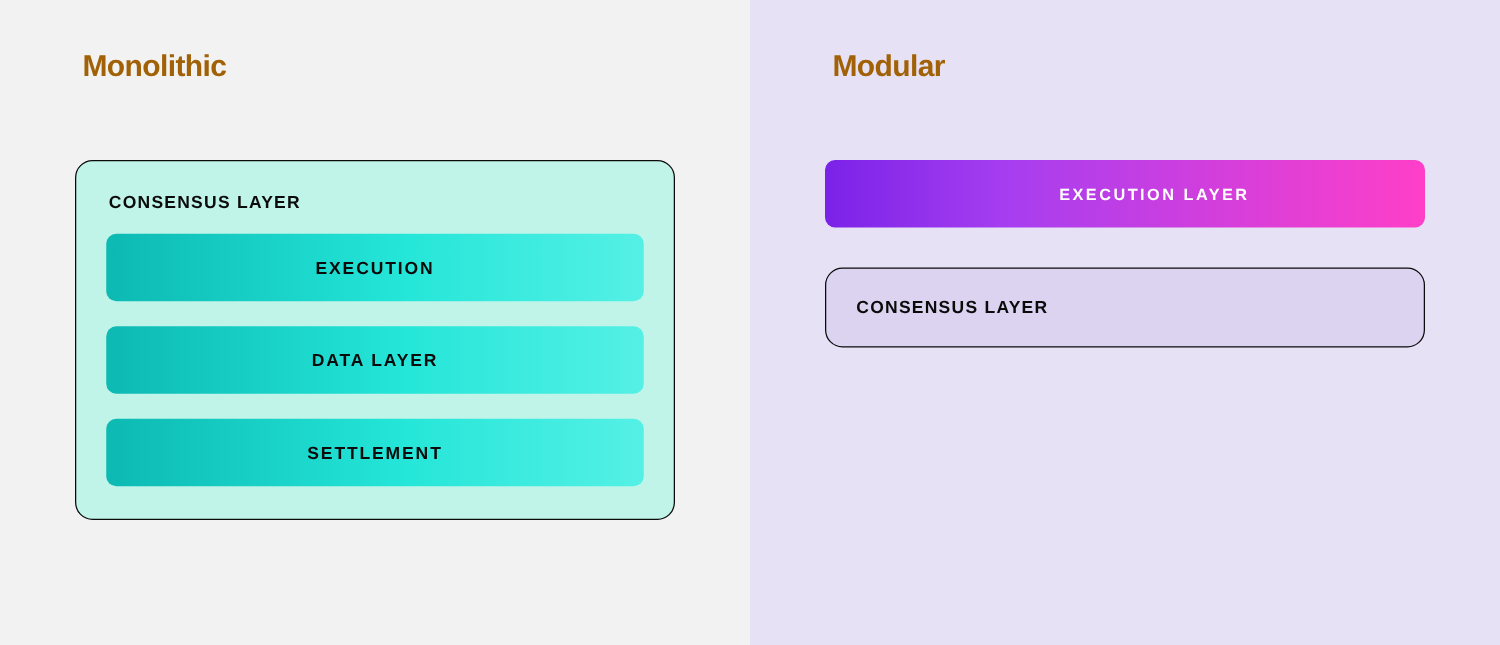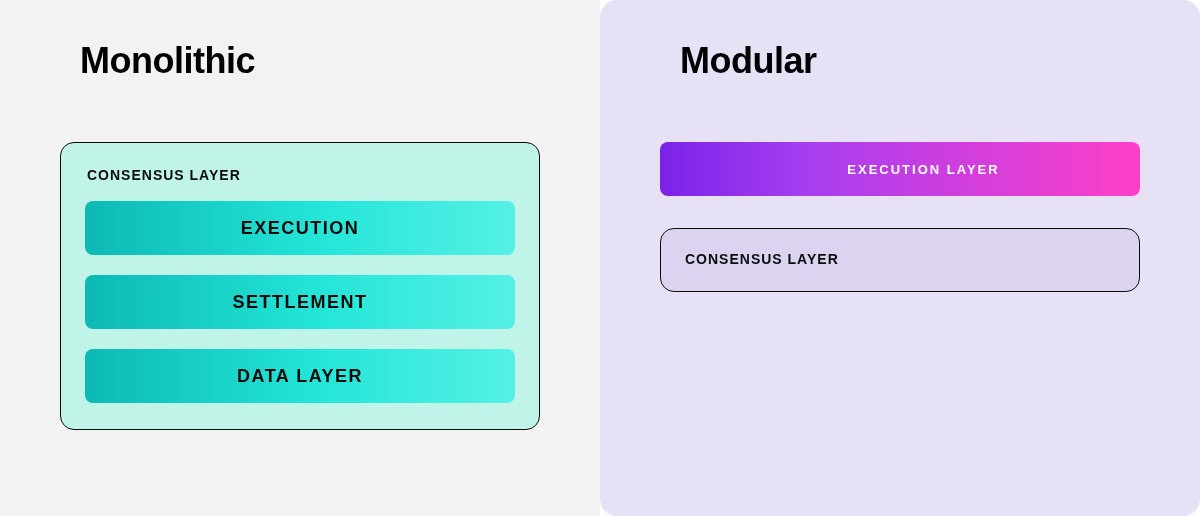--- a/index.html
+++ b/index.html
@@ -11,28 +11,28 @@
       overflow: hidden;
     }
     .panel {
       width: 50%;
       height: 100%;
       padding: 40px 60px 50px 60px;
       display: flex;
       flex-direction: column;
     }
     .panel-left { background: #f2f2f2; }
-    .panel-right { background: #e7e1f5; border-radius: 17px; }
+    .panel-right { background: #e7e1f5; }
     .panel-title {
-      font-size: 36px;
+      font-size: 24px;
       font-weight: 800;
-      color: #000000;
+      color: #a16207;
       letter-spacing: -0.5px;
       margin-bottom: 60px;
-      margin-left: 20px;
+      margin-left: 6px;
     }
 
     
     .mono-box {
       background: #c0f4e8;
       border: 1px solid #0b0b0b;
       border-radius: 14px;
       padding: 24px 24px 26px 24px;
       display: flex;
       flex-direction: column;
@@ -46,21 +46,21 @@
       text-transform: uppercase;
       margin-left: 2px;
       margin-bottom: -2px;
     }
     .mono-bar {
       height: 54px;
       border-radius: 8px;
       display: flex;
       align-items: center;
       justify-content: center;
-      font-size: 18px;
+      font-size: 14px;
       font-weight: 700;
       letter-spacing: 1.5px;
       color: #0b0b0b;
       text-transform: uppercase;
       background: linear-gradient(90deg, #0cb9b3 0%, #24e6d8 55%, #55f0e5 100%);
     }
 
     
     .mod-stack {
       display: flex;
@@ -102,22 +102,22 @@
   </style>
 </head>
 <body>
 
 <div class="panel panel-left">
   <h1 class="panel-title">Monolithic</h1>
 
   <div class="mono-box">
     <div class="mono-heading">Consensus Layer</div>
     <div class="mono-bar">Execution</div>
+    <div class="mono-bar">Data Layer</div>
     <div class="mono-bar">Settlement</div>
-    <div class="mono-bar">Data Layer</div>
   </div>
 </div>
 
 <div class="panel panel-right">
   <h1 class="panel-title">Modular</h1>
 
   <div class="mod-stack">
     <div class="mod-bar">Execution  Layer</div>
 
     <div class="mod-box">

